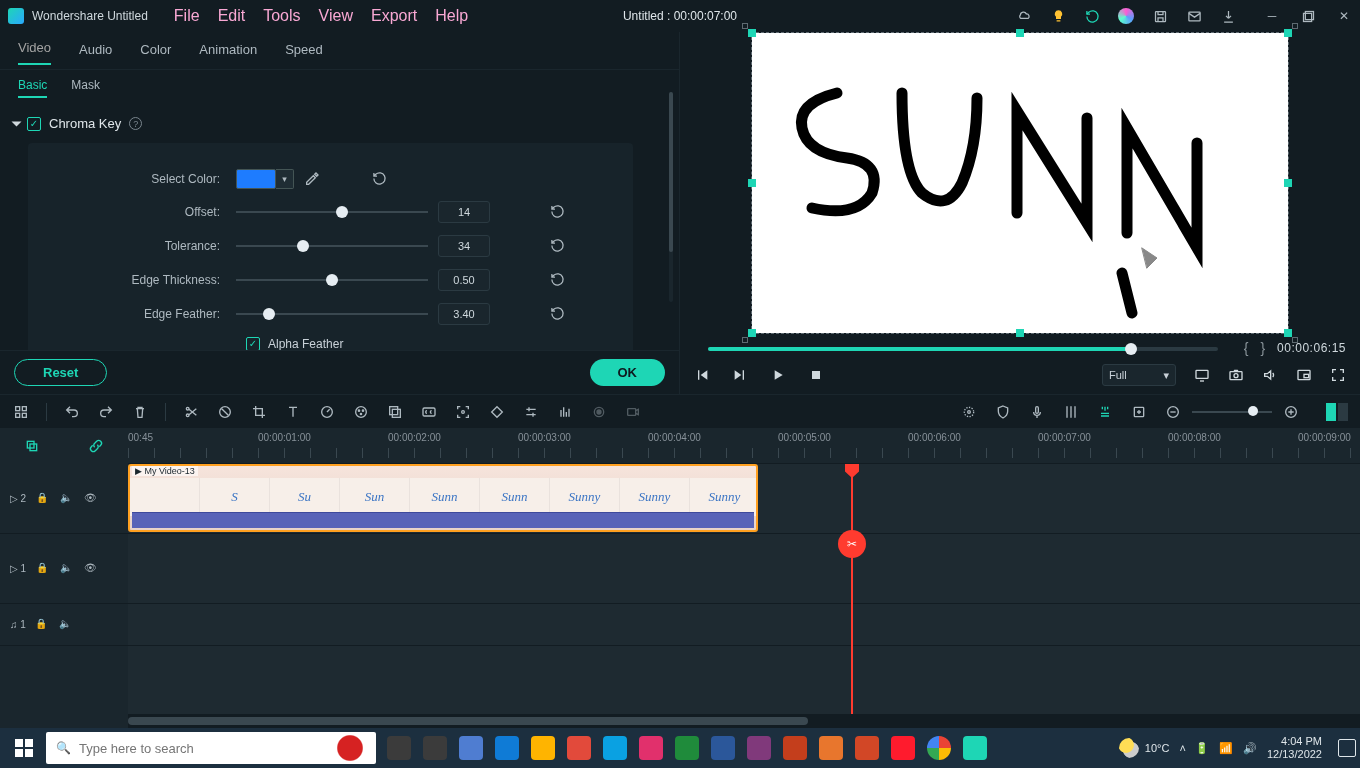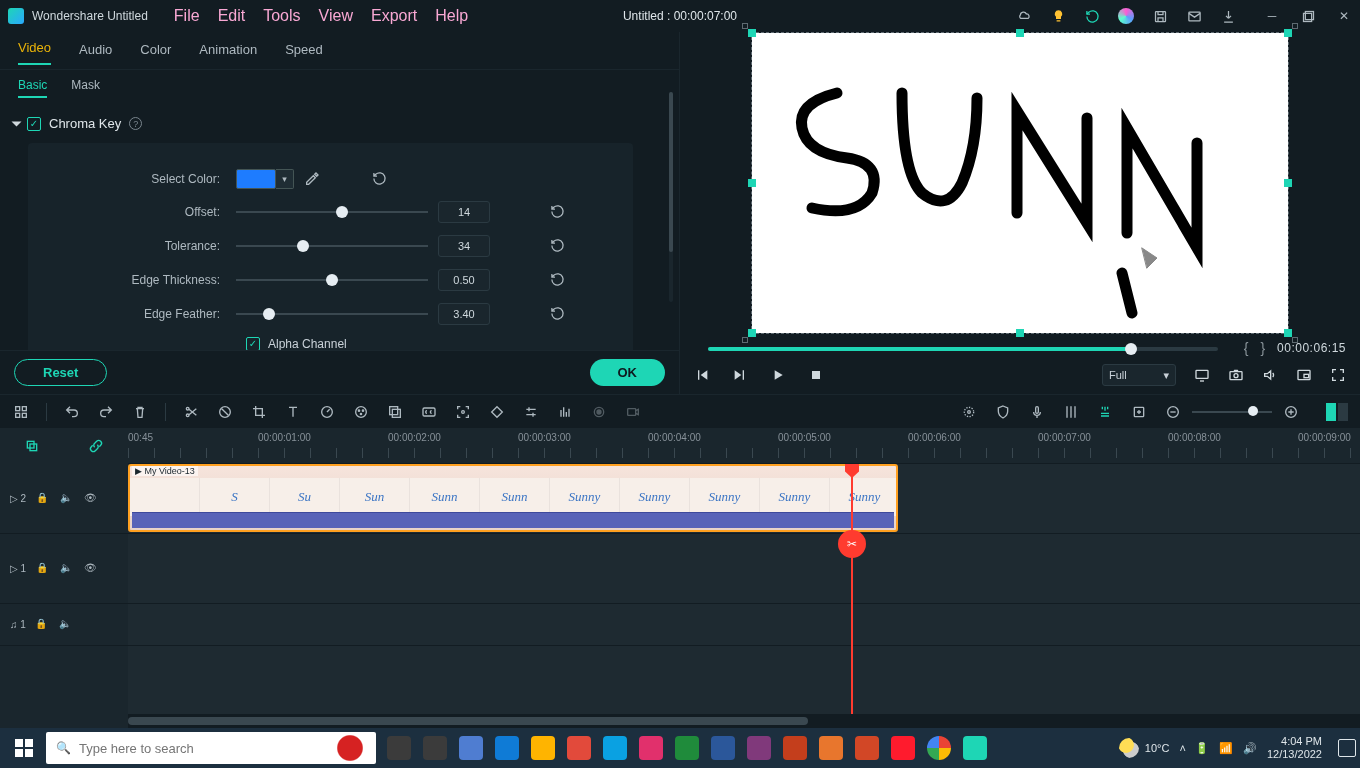--- a/index.html
+++ b/index.html
@@ -15,21 +15,21 @@
 .title-right { margin-left: auto; display: flex; gap: 18px; align-items: center; }
 .ticon { width: 16px; height: 16px; display: flex; align-items: center; justify-content: center; color: #aeb9c0; cursor: pointer; }
 .ticon svg { width: 15px; height: 15px; }
 .win-ctrl { display: flex; gap: 20px; margin-left: 10px; }
 
 .topstrip { display: flex; height: 362px; }
 
 .panel { width: 680px; background: #121c22; display: flex; flex-direction: column; border-right: 1px solid #1a262d; }
 .categ { display: flex; gap: 28px; padding: 8px 18px 4px; border-bottom: 1px solid #1a262d; align-items: flex-end; }
 .categ span { font-size: 13px; color: #aeb9c0; padding-bottom: 8px; cursor: pointer; }
-.categ .active { color: #eab308; border-bottom: 2px solid #1ed6b5; }
+.categ .active { color: #a3a3a3; border-bottom: 2px solid #1ed6b5; }
 .subtab { display: flex; gap: 24px; padding: 8px 18px 4px; }
 .subtab span { font-size: 12px; color: #aeb9c0; cursor: pointer; padding-bottom: 4px; }
 .subtab .active { color: #1ed6b5; border-bottom: 2px solid #1ed6b5; }
 .inspector { flex: 1; overflow: auto; padding: 8px 18px 0 14px; }
 .section-head { display: flex; align-items: center; gap: 8px; margin: 6px 0 12px; }
 .caret { width: 0; height: 0; border-left: 5px solid #cfd8dd; border-top: 5px solid transparent; border-bottom: 5px solid transparent; transform: rotate(90deg); }
 .check { width: 14px; height: 14px; border: 1.5px solid #1ed6b5; border-radius: 2px; display: flex; align-items: center; justify-content: center; }
 .check.on::after { content: "✓"; color: #1ed6b5; font-size: 10px; line-height: 10px; }
 .sect-title { font-size: 13px; color: #dfe6ea; }
 .help-circle { width: 13px; height: 13px; border: 1px solid #7a868e; border-radius: 50%; font-size: 9px; color: #7a868e; display: flex; align-items: center; justify-content: center; }
@@ -281,21 +281,21 @@
                 <div class="sthumb" id="th-ef" style="left: 17%;"></div>
               </div>
             <div class="valbox">3.40</div>
             <div class="row-spacer"></div>
             <div class="reset-ico"><svg viewBox="0 0 24 24" fill="none" stroke="currentColor" stroke-width="2">
                   <path d="M3 12a9 9 0 1 0 3-6.7L3 8M3 3v5h5"></path>
                 </svg></div>
           </div>
           <div class="alpharow">
             <div class="check on"></div>
-            <div>Alpha Channel</div>
+            <div>Alpha Feather</div>
           </div>
         </div>
       </div>
       <div class="vscrollhint">
           <div class="vscrollthumb"></div>
         </div>
       <div class="panel-footer">
         <button class="btn-reset">Reset</button>
         <button class="btn-ok">OK</button>
       </div>
@@ -631,21 +631,21 @@
           <span class="mini-ico">👁</span>
         </div>
         <div class="track-head short">
           <span>♫ 1</span>
           <span class="mini-ico">🔒</span>
           <span class="mini-ico">🔈</span>
         </div>
       </div>
       <div class="track-body" id="trackbody">
         <div class="track-lane">
-          <div class="clip" id="clip" style="width: 770px;">
+          <div class="clip" id="clip" style="width: 630px;">
             <div class="clip-label">▶ <span>My Video-13</span></div>
             <div class="thumbstrip" id="thumbstrip">
                 <div class="thumb"></div>
                 <div class="thumb">S</div>
                 <div class="thumb">Su</div>
                 <div class="thumb">Sun</div>
                 <div class="thumb">Sunn</div>
                 <div class="thumb">Sunn</div>
                 <div class="thumb">Sunny</div>
                 <div class="thumb">Sunny</div>

